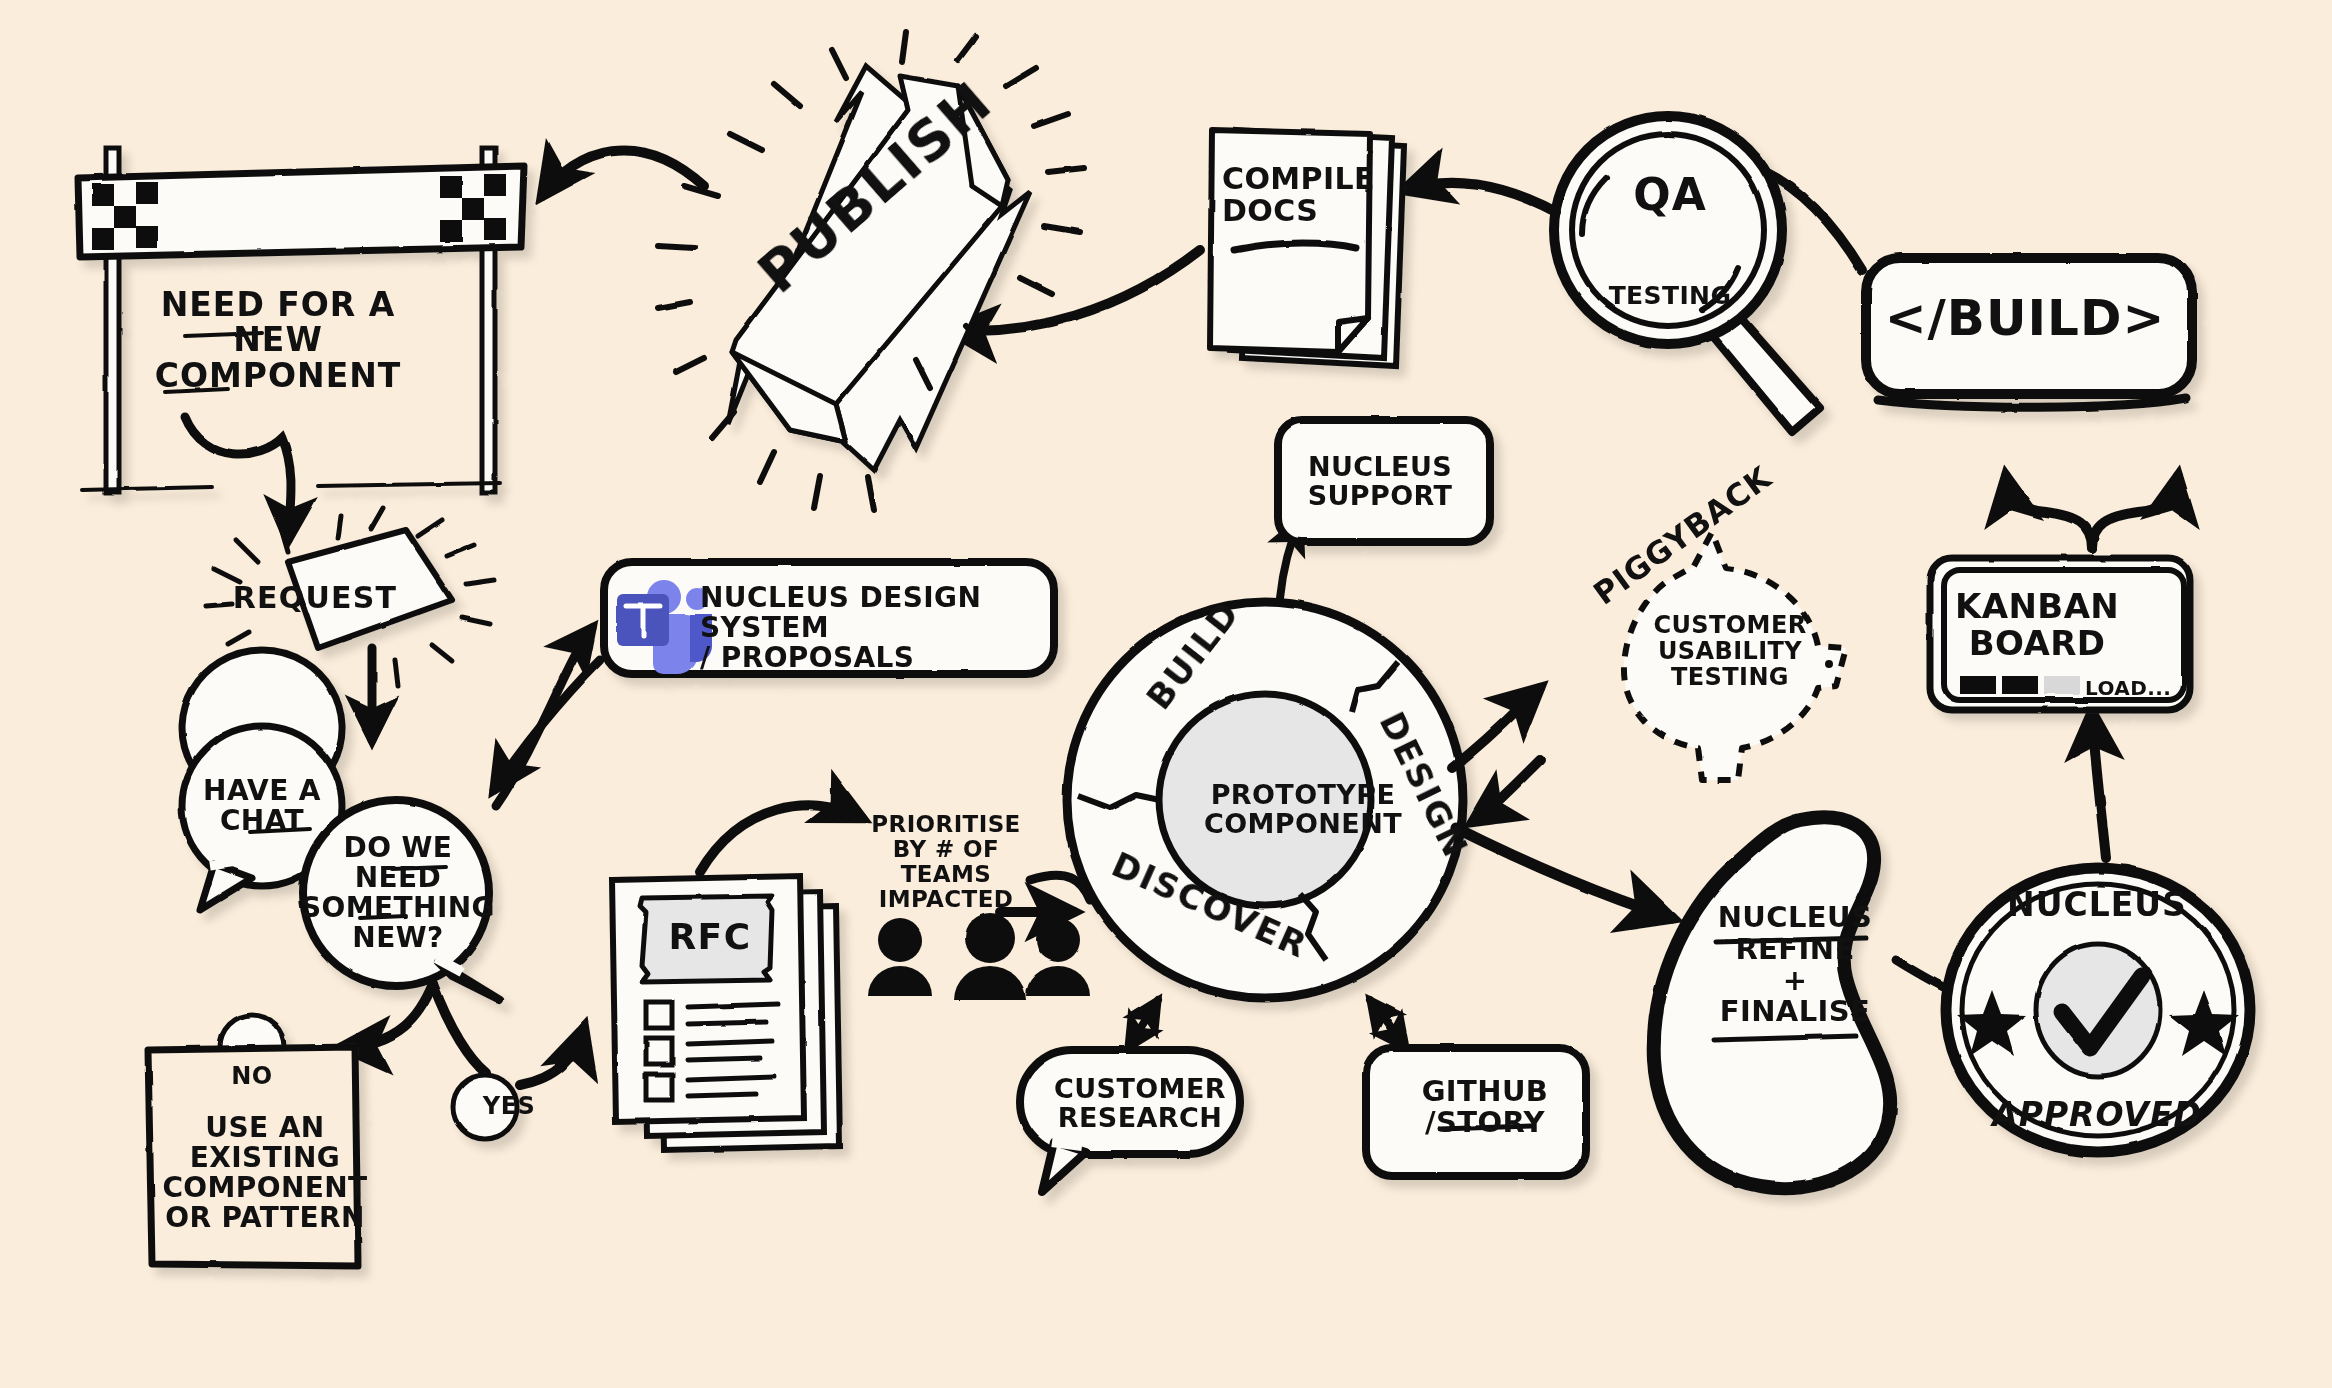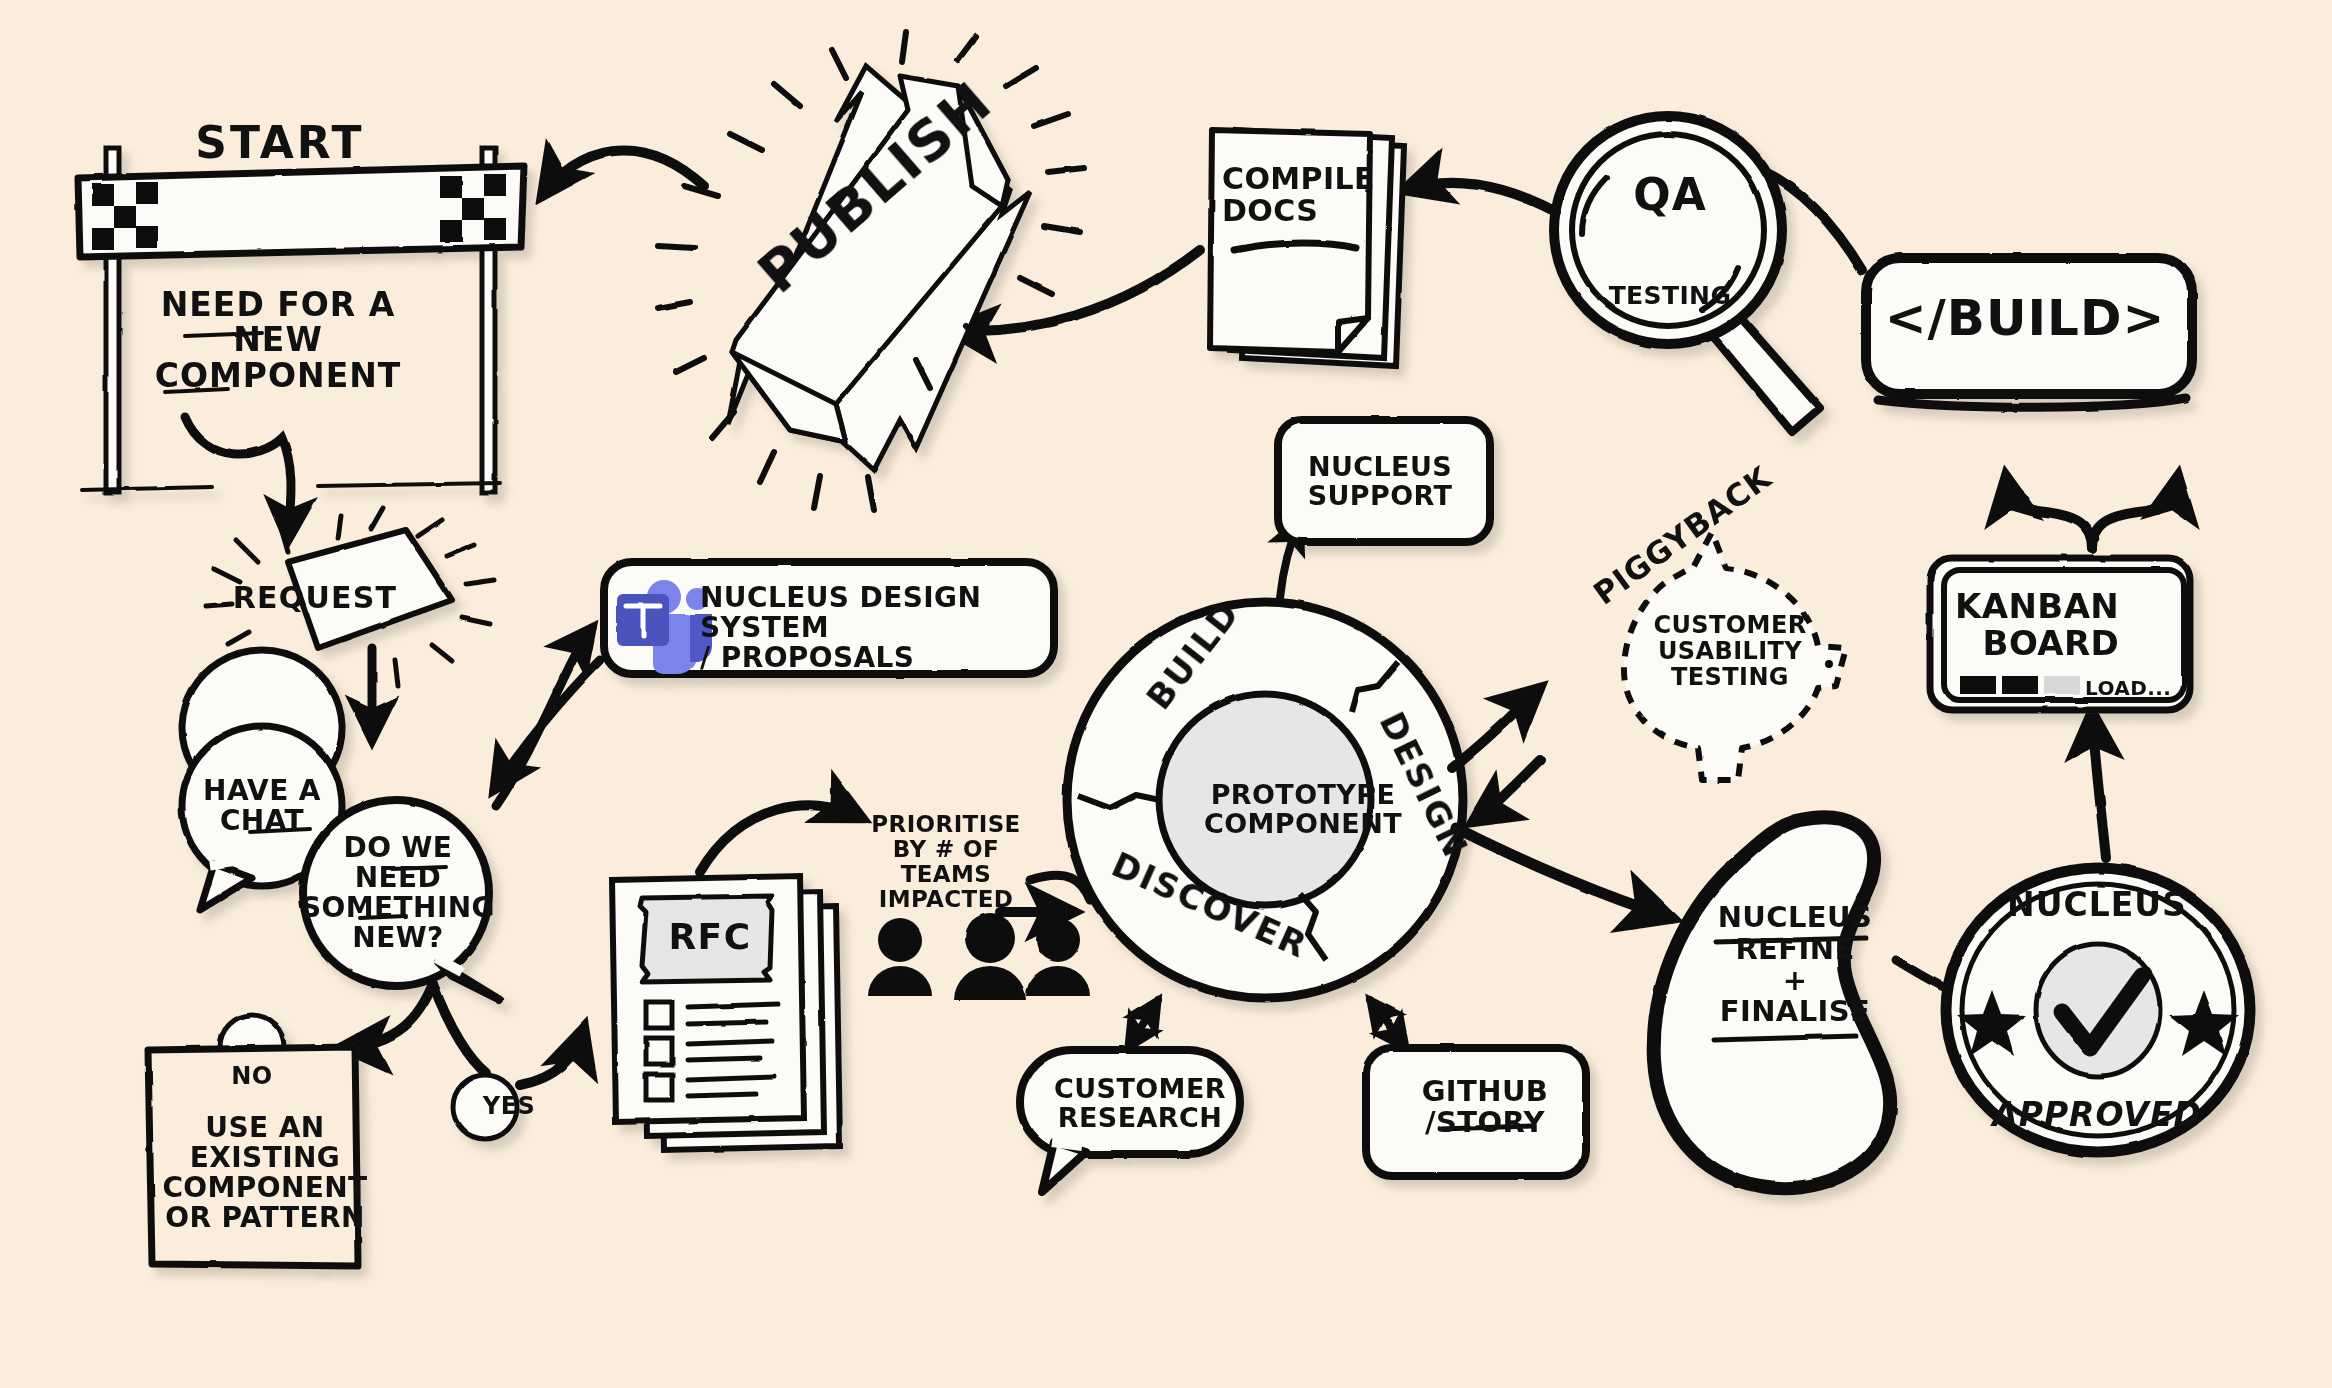--- a/index.html
+++ b/index.html
@@ -60,21 +60,21 @@
   .t-nucsupport { left: 1290px; top: 443px;  width: 180px; height: 76px;  font-size: 27px; }
   .t-custres    { left: 1040px; top: 1065px; width: 200px; height: 76px;  font-size: 27px; }
   .t-github     { left: 1390px; top: 1065px; width: 190px; height: 84px;  font-size: 29px; }
   .t-piggyback  { left: 1583px; top: 515px;  width: 200px; height: 42px;  font-size: 31px; letter-spacing: 1px;
                   transform: rotate(-36deg); }
   .t-custusab   { left: 1640px; top: 600px;  width: 180px; height: 104px; font-size: 24px; }
   .t-compile    { left: 1222px; top: 155px;  width: 180px; height: 80px;  font-size: 30px; align-items: flex-start; text-align: left; }
   .t-qa         { left: 1610px; top: 170px;  width: 120px; height: 50px;  font-size: 44px; letter-spacing: 1px; }
   .t-qatest     { left: 1600px; top: 278px;  width: 140px; height: 34px;  font-size: 25px; }
   .t-buildcode  { left: 1880px; top: 290px;  width: 290px; height: 56px;  font-size: 50px; letter-spacing: 1px; }
-  .t-kanban     { left: 1955px; top: 582px;  width: 210px; height: 86px;  font-size: 34px; align-items: flex-start; text-align: right; }
+  .t-kanban     { left: 1955px; top: 582px;  width: 210px; height: 86px;  font-size: 34px; align-items: flex-start; text-align: center; }
   .t-load       { left: 2085px; top: 676px;  width: 110px; height: 26px;  font-size: 20px; align-items: flex-start; text-align: right; }
   .t-refine     { left: 1695px; top: 880px;  width: 200px; height: 170px; font-size: 29px; }
   .t-nucleus-a  { left: 1982px; top: 885px;  width: 230px; height: 40px;  font-size: 33px; letter-spacing: 1px; }
   .t-approved   { left: 1982px; top: 1095px; width: 230px; height: 40px;  font-size: 33px; letter-spacing: 1px; font-style: italic; }
 </style>
 </head>
 <body>
 
 <div id="stage">
 
@@ -378,21 +378,20 @@
       <path d="M1020 278 L1052 294"></path>
       <path d="M966 326 L986 348"></path>
       <path d="M916 360 L930 388"></path>
     </g>
 
     <path d="M704 186 C 640 128, 576 148, 542 196" stroke="#111" stroke-width="10" fill="none" stroke-linecap="round" marker-end="url(#ah)"></path>
 
     </g>
   </svg>
 
-  <div class="node-label t-start">START</div>
   <div class="node-label t-need">NEED FOR A
 NEW COMPONENT</div>
   <div class="node-label t-request">REQUEST</div>
   <div class="node-label t-havechat">HAVE A
 CHAT</div>
   <div class="node-label t-doweneed">DO WE NEED
 SOMETHING
 NEW?</div>
   <div class="node-label t-no">NO</div>
   <div class="node-label t-yes">YES</div>

